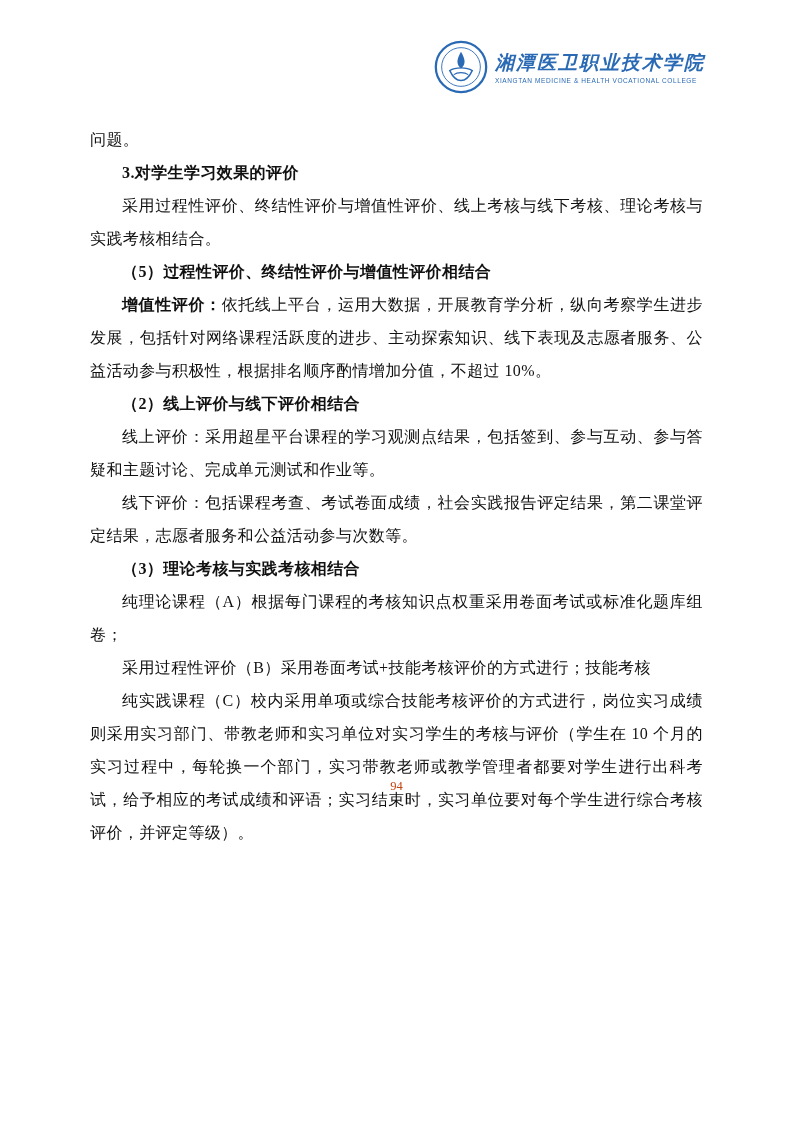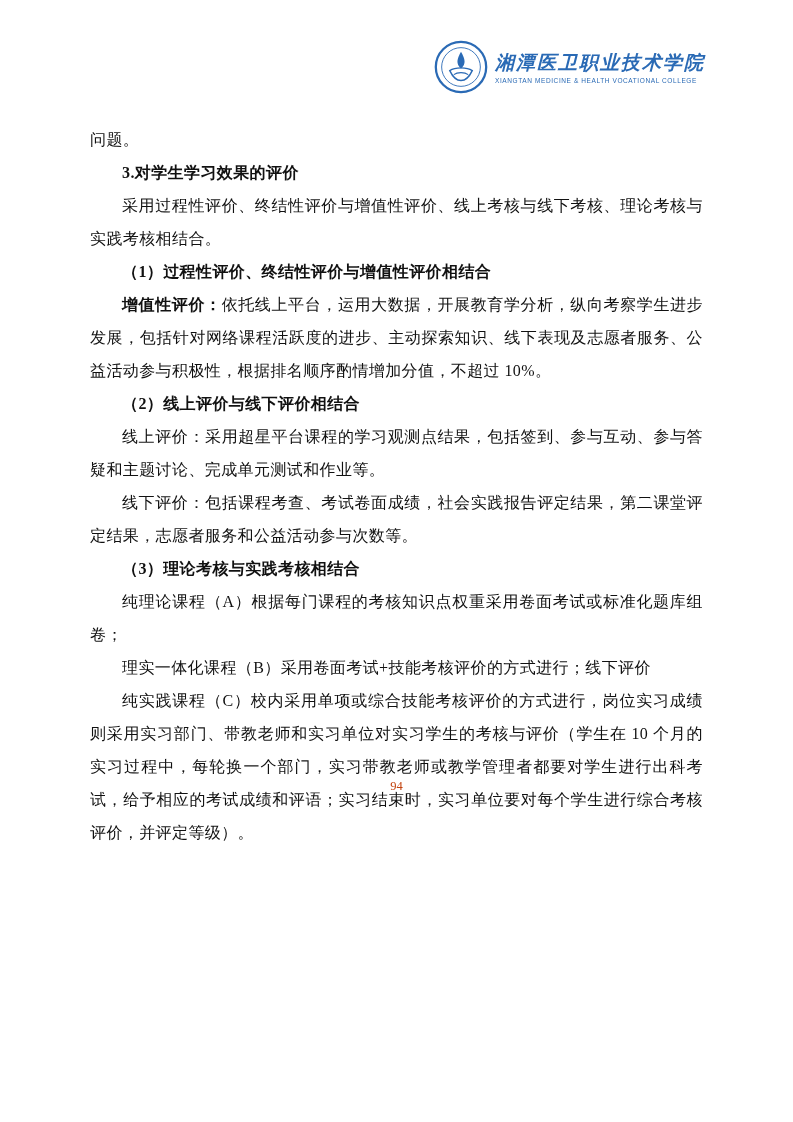--- a/index.html
+++ b/index.html
@@ -91,28 +91,28 @@
     <div class="logo-text">
       <div class="logo-zh">湘潭医卫职业技术学院</div>
       <div class="logo-en">XIANGTAN MEDICINE &amp; HEALTH VOCATIONAL COLLEGE</div>
     </div>
   </header>
 
   <main class="content">
     <p class="body no-indent">问题。</p>
     <p class="heading">3.对学生学习效果的评价</p>
     <p class="body">采用过程性评价、终结性评价与增值性评价、线上考核与线下考核、理论考核与实践考核相结合。</p>
-    <p class="heading">（1）过程性评价、终结性评价与增值性评价相结合</p>
+    <p class="heading">（5）过程性评价、终结性评价与增值性评价相结合</p>
     <p class="body"><b>增值性评价：</b><span>依托线上平台，运用大数据，开展教育学分析，纵向考察学生进步发展，包括针对网络课程活跃度的进步、主动探索知识、线下表现及志愿者服务、公益活动参与积极性，根据排名顺序酌情增加分值，不超过 10%。</span></p>
     <p class="heading">（2）线上评价与线下评价相结合</p>
     <p class="body">线上评价：采用超星平台课程的学习观测点结果，包括签到、参与互动、参与答疑和主题讨论、完成单元测试和作业等。</p>
     <p class="body">线下评价：包括课程考查、考试卷面成绩，社会实践报告评定结果，第二课堂评定结果，志愿者服务和公益活动参与次数等。</p>
     <p class="heading">（3）理论考核与实践考核相结合</p>
     <p class="body">纯理论课程（A）根据每门课程的考核知识点权重采用卷面考试或标准化题库组卷；</p>
-    <p class="body">理实一体化课程（B）采用卷面考试+技能考核评价的方式进行；线下评价</p>
+    <p class="body">采用过程性评价（B）采用卷面考试+技能考核评价的方式进行；技能考核</p>
     <p class="body">纯实践课程（C）校内采用单项或综合技能考核评价的方式进行，岗位实习成绩则采用实习部门、带教老师和实习单位对实习学生的考核与评价（学生在 10 个月的实习过程中，每轮换一个部门，实习带教老师或教学管理者都要对学生进行出科考试，给予相应的考试成绩和评语；实习结束时，实习单位要对每个学生进行综合考核评价，并评定等级）。</p>
     <p class="heading">4.学分认定与转换</p>
   </main>
 
   <footer class="page-footer">
     <span>94</span>
   </footer>
 
 </div>
 

